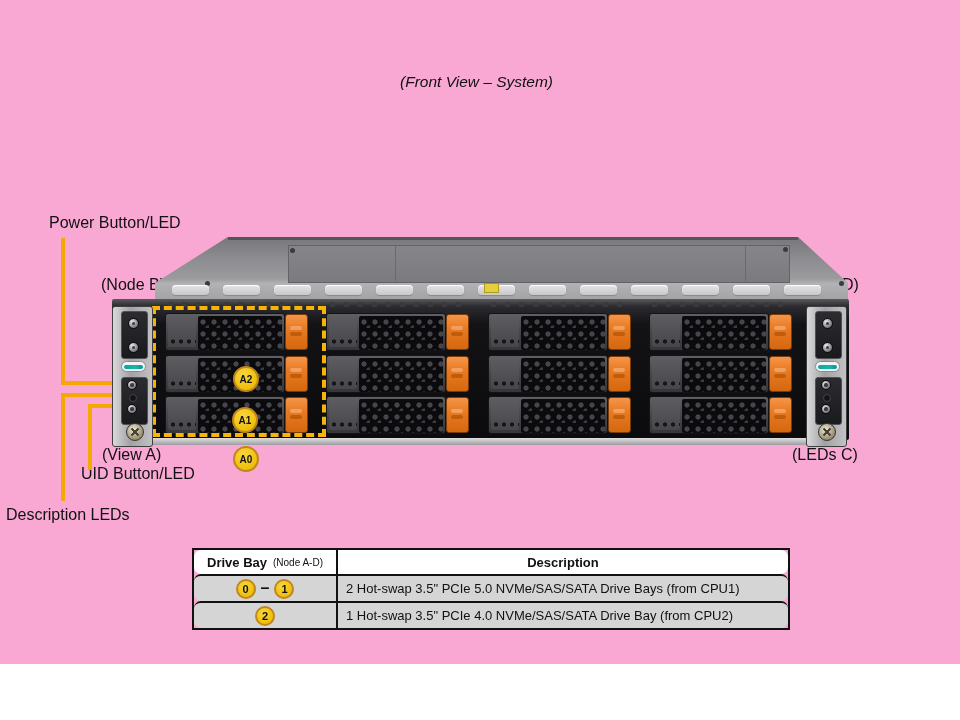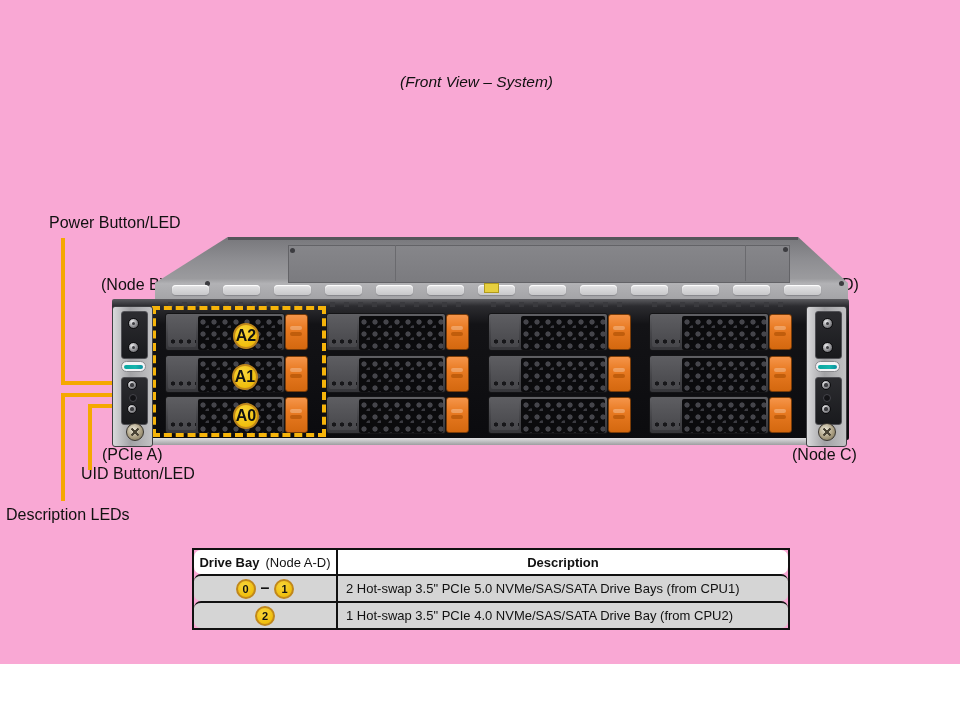--- a/index.html
+++ b/index.html
@@ -62,22 +62,22 @@
     background:linear-gradient(180deg,#f5954a 0%,#e87a22 40%,#d4680f 100%);
     border:1px solid #7a3c08;border-radius:3px;}
   .tray-latch::after{content:'';position:absolute;left:4px;top:17px;width:12px;height:4px;
     background:#c05d0c;border-radius:2px;box-shadow:0 -6px 0 rgba(255,255,255,.28);}
 
   
   .highlight{position:absolute;left:152px;top:306px;width:174px;height:131px;
     border:4px dashed #F6B40A;box-sizing:border-box;}
   .badge-a{position:absolute;width:26px;height:26px;border-radius:50%;box-sizing:border-box;
     background:radial-gradient(circle at 40% 32%,#f9d63c,#f0bf0e 68%,#e1ac06);
-    border:2px solid #c0871c;color:#111;font-weight:bold;font-size:16px;
-    display:flex;align-items:center;justify-content:center;}
+    border:2px solid #c0871c;color:#111;font-weight:bold;font-size:10px;
+    display:flex;align-items:center;justify-content:center;margin-top:43px;}
 
   
   .ear{position:absolute;top:306px;width:41px;height:141px;border-radius:3px;box-sizing:border-box;
     background:linear-gradient(90deg,#d9d9db 0%,#a2a2a5 45%,#c2c2c4 100%);border:1px solid #3f3f42;}
   .ear-panel{position:absolute;left:8px;width:27px;border-radius:3px;
     background:linear-gradient(180deg,#2c2c30,#191a1d);border:1px solid #505055;box-sizing:border-box;}
   .ebtn{position:absolute;border-radius:50%;box-sizing:border-box;border:1px solid #0c0c0e;
     background:radial-gradient(circle at 35% 30%,#e9e9eb,#8a8a8e 60%,#55555a);}
   .ebtn::after{content:'';position:absolute;left:30%;top:30%;width:40%;height:40%;border-radius:50%;background:#3c3c40;}
   .eled{position:absolute;width:6px;height:6px;border-radius:50%;background:#141417;border:1px solid #44444a;}
@@ -93,40 +93,40 @@
 
   
   .spec-table{position:absolute;left:192px;top:548px;width:598px;border:2px solid #111;box-sizing:border-box;}
   .t-row{display:flex;border-radius:7px;}
   .t-head{height:24px;background:#ffffff;}
   .t-data{height:25px;background:#D5D5D5;border-top:2px solid #111;}
   .t-c1{width:144px;border-right:2px solid #111;display:flex;align-items:center;justify-content:center;gap:5px;box-sizing:border-box;}
   .t-c2{flex:1;display:flex;align-items:center;}
   .t-head .t-c2{justify-content:center;text-align:right;}
   .th-bold{font-weight:bold;font-size:13px;}
-  .th-small{font-size:13px;margin-left:1px;}
+  .th-small{font-size:10px;margin-left:1px;}
   .desc{padding-left:8px;font-size:13px;}
   .tbadge{width:20px;height:20px;border-radius:50%;box-sizing:border-box;flex:0 0 auto;
     background:radial-gradient(circle at 40% 32%,#f9d63c,#f0bf0e 68%,#e1ac06);
     border:2px solid #c0871c;color:#111;font-weight:bold;font-size:11px;
     display:flex;align-items:center;justify-content:center;}
   .tdash{font-weight:900;font-size:16px;line-height:1;margin-top:-2px;}
 </style>
 </head>
 <body>
 
 <div class="stage">
 
   <div class="fig-title">(Front View – System)</div>
 
   <div class="lbl lbl-power">Power Button/LED</div>
   <div class="lbl lbl-nodeb">(Node B)</div>
   <div class="lbl lbl-noded">(Node D)</div>
-  <div class="lbl lbl-nodea">(PCIe A)</div>
-  <div class="lbl lbl-nodec">(Node C)</div>
+  <div class="lbl lbl-nodea">(View A)</div>
+  <div class="lbl lbl-nodec">(LEDs C)</div>
   <div class="lbl lbl-uid">UID Button/LED</div>
   <div class="lbl lbl-info">Description LEDs</div>
 
   <div class="cline" style="left:61px;top:238px;width:4px;height:147px;"></div>
   <div class="cline" style="left:61px;top:381px;width:67px;height:4px;"></div>
   <div class="cline" style="left:61px;top:393px;width:4px;height:108px;"></div>
   <div class="cline" style="left:61px;top:393px;width:63px;height:4px;"></div>
   <div class="cline" style="left:88px;top:404px;width:4px;height:66px;"></div>
   <div class="cline" style="left:88px;top:404px;width:44px;height:4px;"></div>
 

